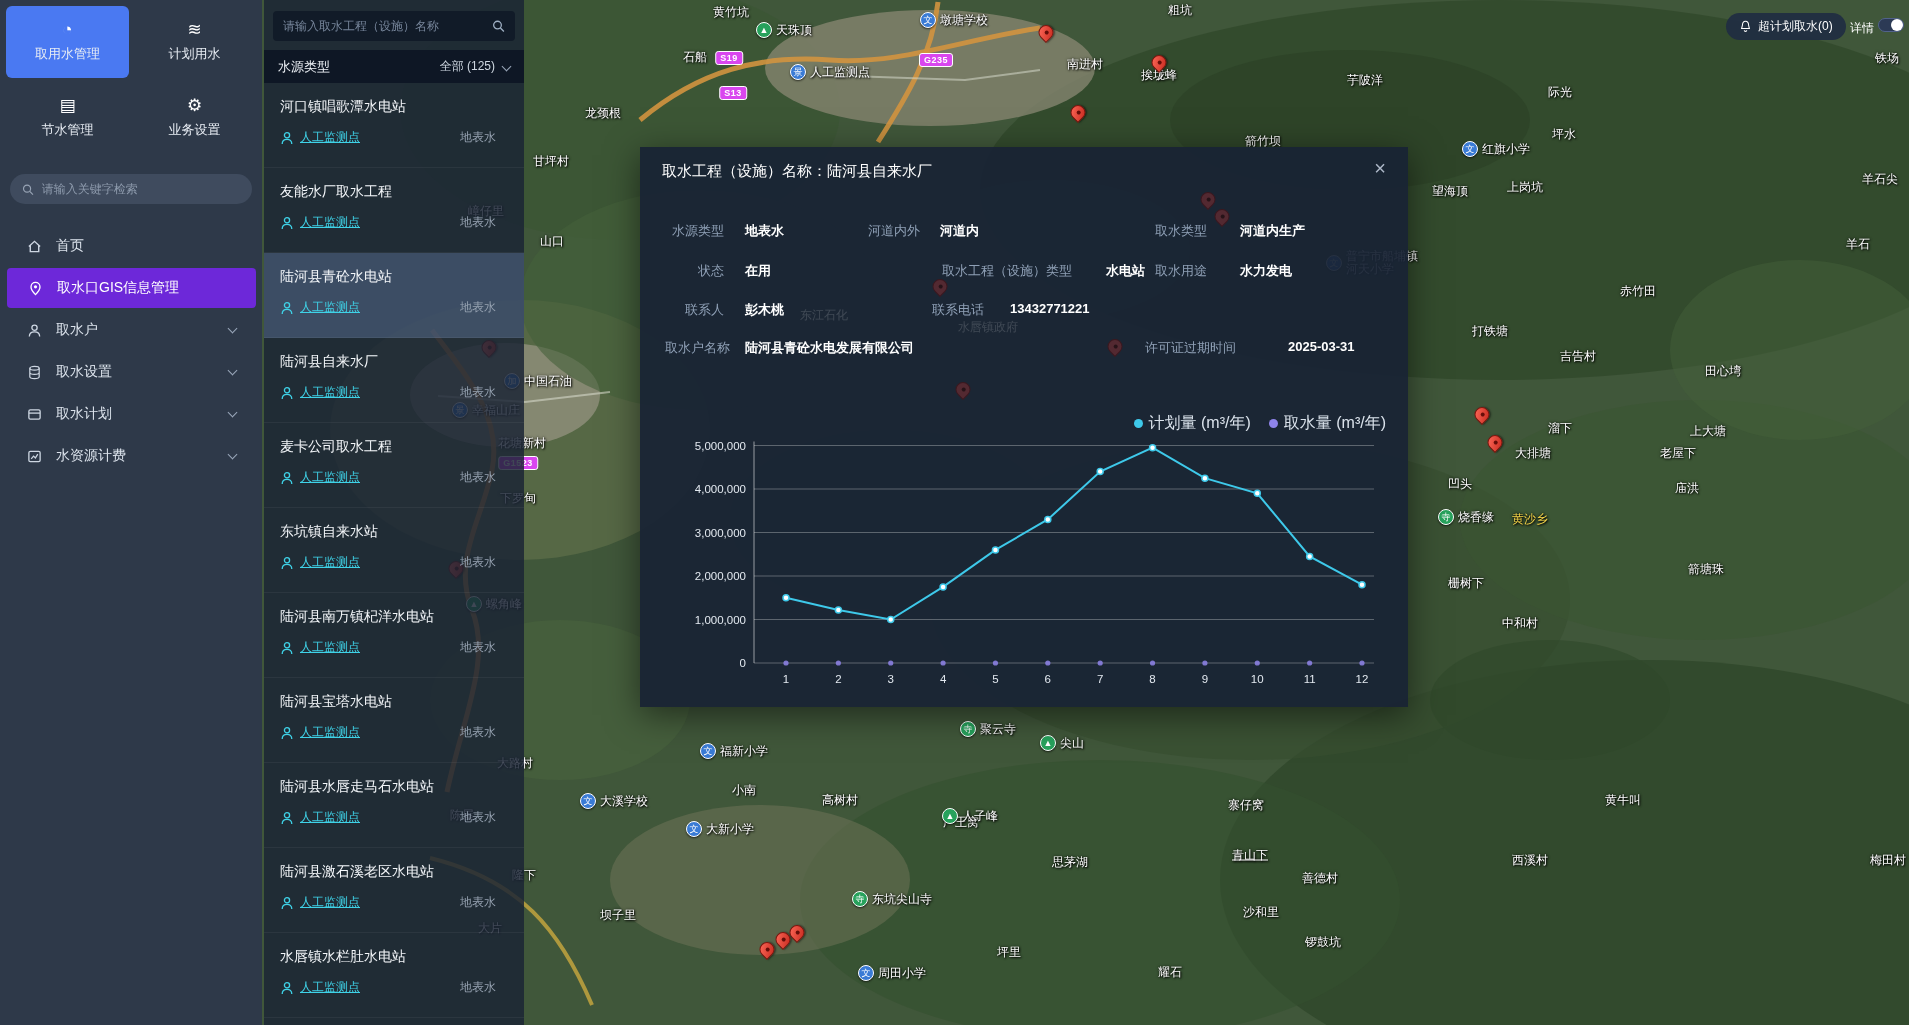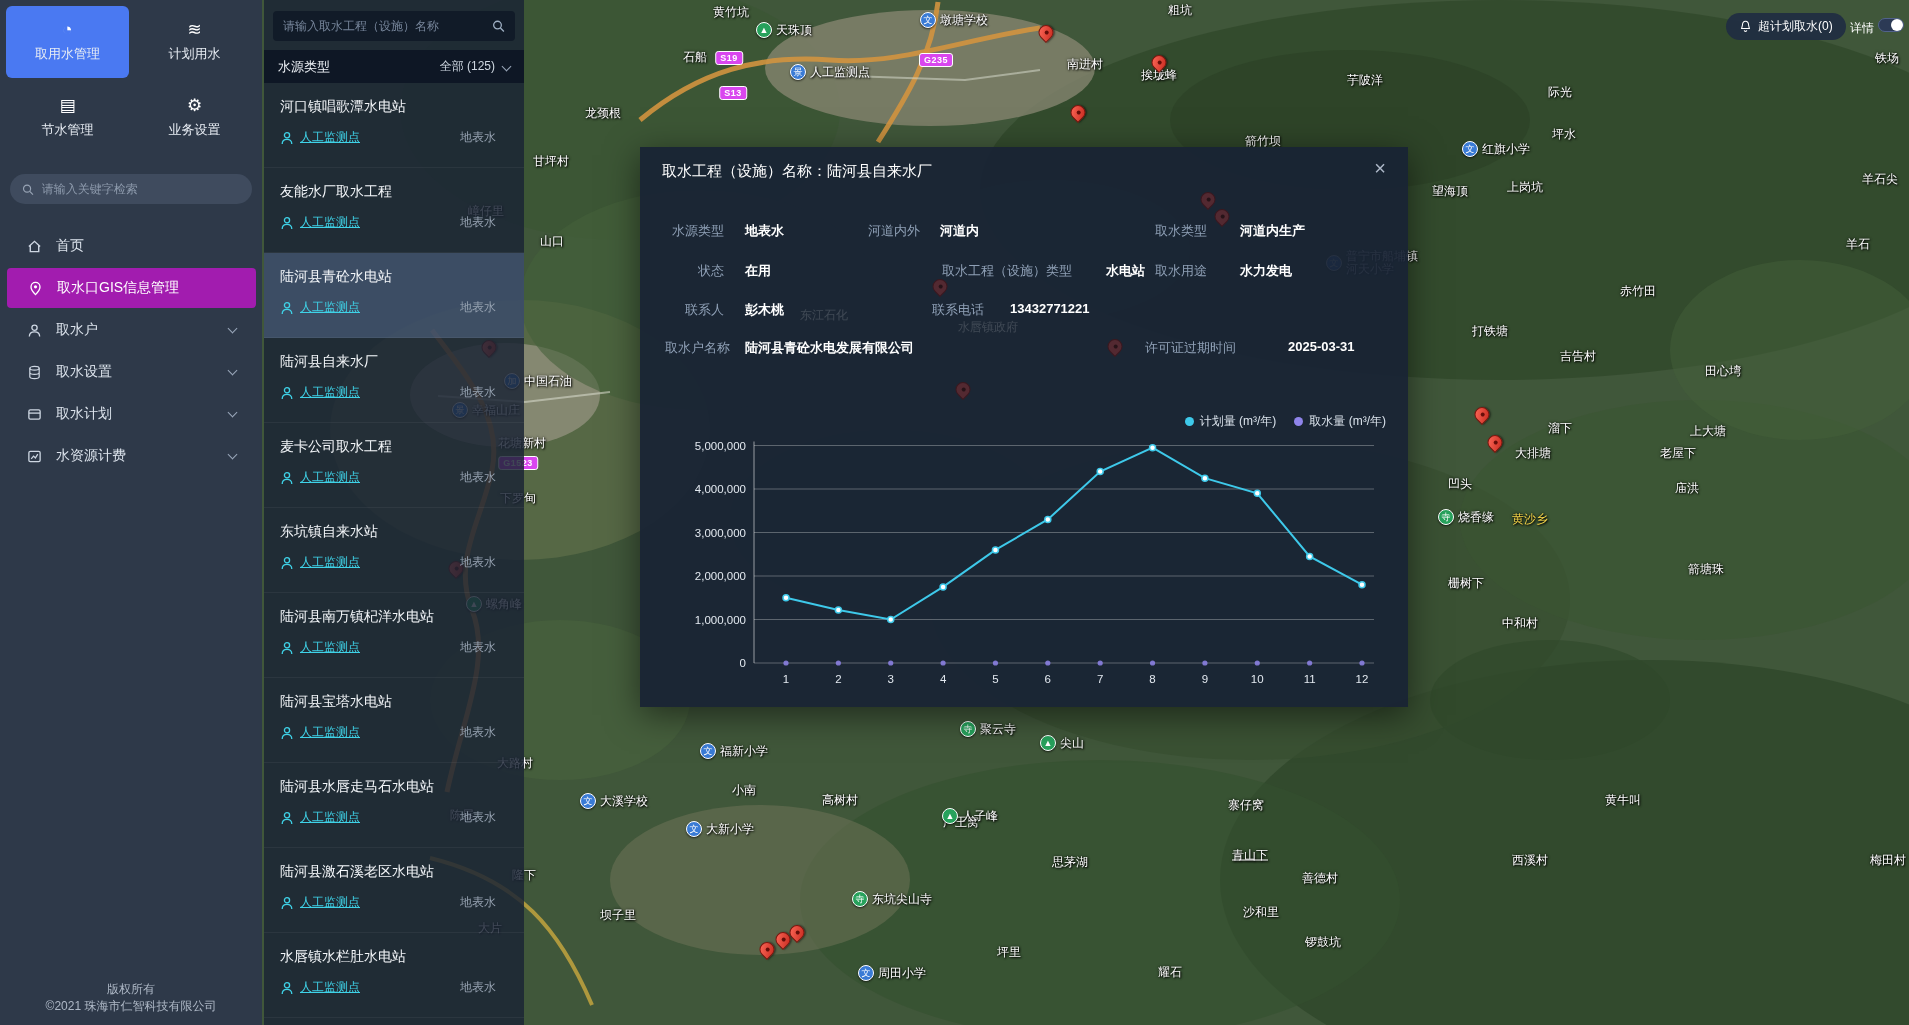--- a/index.html
+++ b/index.html
@@ -46,21 +46,21 @@
     gap:7px; color:#e8edf4; font-size:13px; cursor:pointer; }
   .module-tile.active { background:#4a79f2; }
   .module-tile .m-icon { font-size:17px; line-height:17px; color:#fff; }
   .side-search { margin:14px 10px 6px; height:30px; background:#3f4b5e; border-radius:15px; display:flex; align-items:center; padding:0 12px; gap:8px; }
   .side-search input, .panel-search input { background:transparent; border:none; outline:none; color:#cfd8e4; font-size:12px; width:100%;
     font-family:"Liberation Sans","DejaVu Sans",sans-serif; }
   .side-search input::placeholder { color:#8d9aac; }
   .menu { margin-top:22px; }
   .menu-item { position:relative; height:40px; margin:2px 6px; display:flex; align-items:center; gap:14px; padding:0 20px;
     color:#dde4ed; font-size:14px; border-radius:4px; cursor:pointer; }
-  .menu-item.active { background:#a21caf; color:#fff;margin-left:7px; }
+  .menu-item.active { background:#6d28d9; color:#fff;margin-left:7px; }
   .menu-item .mi-icon { width:16px; display:flex; justify-content:center; color:#cdd6e2; }
   .menu-item.active .mi-icon { color:#fff; }
   .caret { width:7px; height:7px; border-right:1.5px solid #9aa7ba; border-bottom:1.5px solid #9aa7ba; transform:rotate(45deg); }
   .menu-item .caret { position:absolute; right:20px; top:15px; }
   #sidebar .footer { position:absolute; bottom:10px; width:100%; text-align:center; color:#aeb8c6; font-size:12px; line-height:17px; }
 
   
   #facility-panel { position:absolute; z-index:20; left:264px; top:0; width:260px; height:1025px;
     background:rgba(26,36,53,.84); }
   .panel-search { margin:11px 9px 9px; height:30px; background:rgba(16,25,39,.9); border-radius:4px; display:flex; align-items:center; padding:0 10px; gap:6px; }
@@ -77,21 +77,21 @@
   .fi-source { margin-left:auto; color:#97a3b2; font-size:12px; padding-right:14px; }
 
   
   #modal { position:absolute; z-index:10; left:640px; top:147px; width:768px; height:560px;
     background:rgba(24,35,52,.94); box-shadow:0 8px 32px rgba(0,0,0,.5); }
   .modal-title { position:absolute; left:22px; top:15px; color:#fff; font-size:15px; }
   .modal-close { position:absolute; right:22px; top:10px; color:#aeb9c9; font-size:20px; cursor:pointer; }
   .f-label { position:absolute; color:#8fa0b6; font-size:13px; white-space:nowrap; }
   .f-value { position:absolute; color:#fff; font-size:13px; font-weight:bold; white-space:nowrap; }
   .legend { position:absolute; top:266px; right:22px; display:flex; gap:18px; align-items:center; }
-  .legend .lg-item { display:flex; align-items:center; gap:6px; color:#dbe3ec; font-size:12px; }
+  .legend .lg-item { display:flex; align-items:center; gap:6px; color:#dbe3ec; font-size:16px; }
   .legend .lg-dot { width:9px; height:9px; border-radius:50%; }
   #chart-wrap { position:absolute; left:26px; top:286px; width:720px; height:264px; }
   #dim-layer { position:absolute; inset:0; z-index:11; pointer-events:none; }
 </style>
 </head>
 <body>
 
 <div id="app">
 
   <div id="map">
@@ -352,24 +352,20 @@
           <span class="mi-icon">
             <svg width="15" height="15" viewBox="0 0 16 16">
               <rect x="2" y="2.5" width="12" height="11" rx="1.5" fill="none" stroke="currentColor" stroke-width="1.4"></rect>
               <path d="M4.5 10.5 L7 7.5 L9 9.5 L11.5 5.5" fill="none" stroke="currentColor" stroke-width="1.3"></path>
             </svg>
           </span>
           <span>水资源计费</span>
           <span class="caret"></span>
         </div>
       </nav>
-    <div class="footer">
-      <div>版权所有</div>
-      <div>©2021 珠海市仁智科技有限公司</div>
-    </div>
   </aside>
 
   <section id="facility-panel">
     <div class="panel-search">
       <input placeholder="请输入取水工程（设施）名称" style="">
       <svg width="14" height="14" viewBox="0 0 14 14">
         <circle cx="6" cy="6" r="4.2" fill="none" stroke="#9fb0c4" stroke-width="1.4"></circle>
         <line x1="9.2" y1="9.2" x2="13" y2="13" stroke="#9fb0c4" stroke-width="1.4"></line>
       </svg>
     </div>

